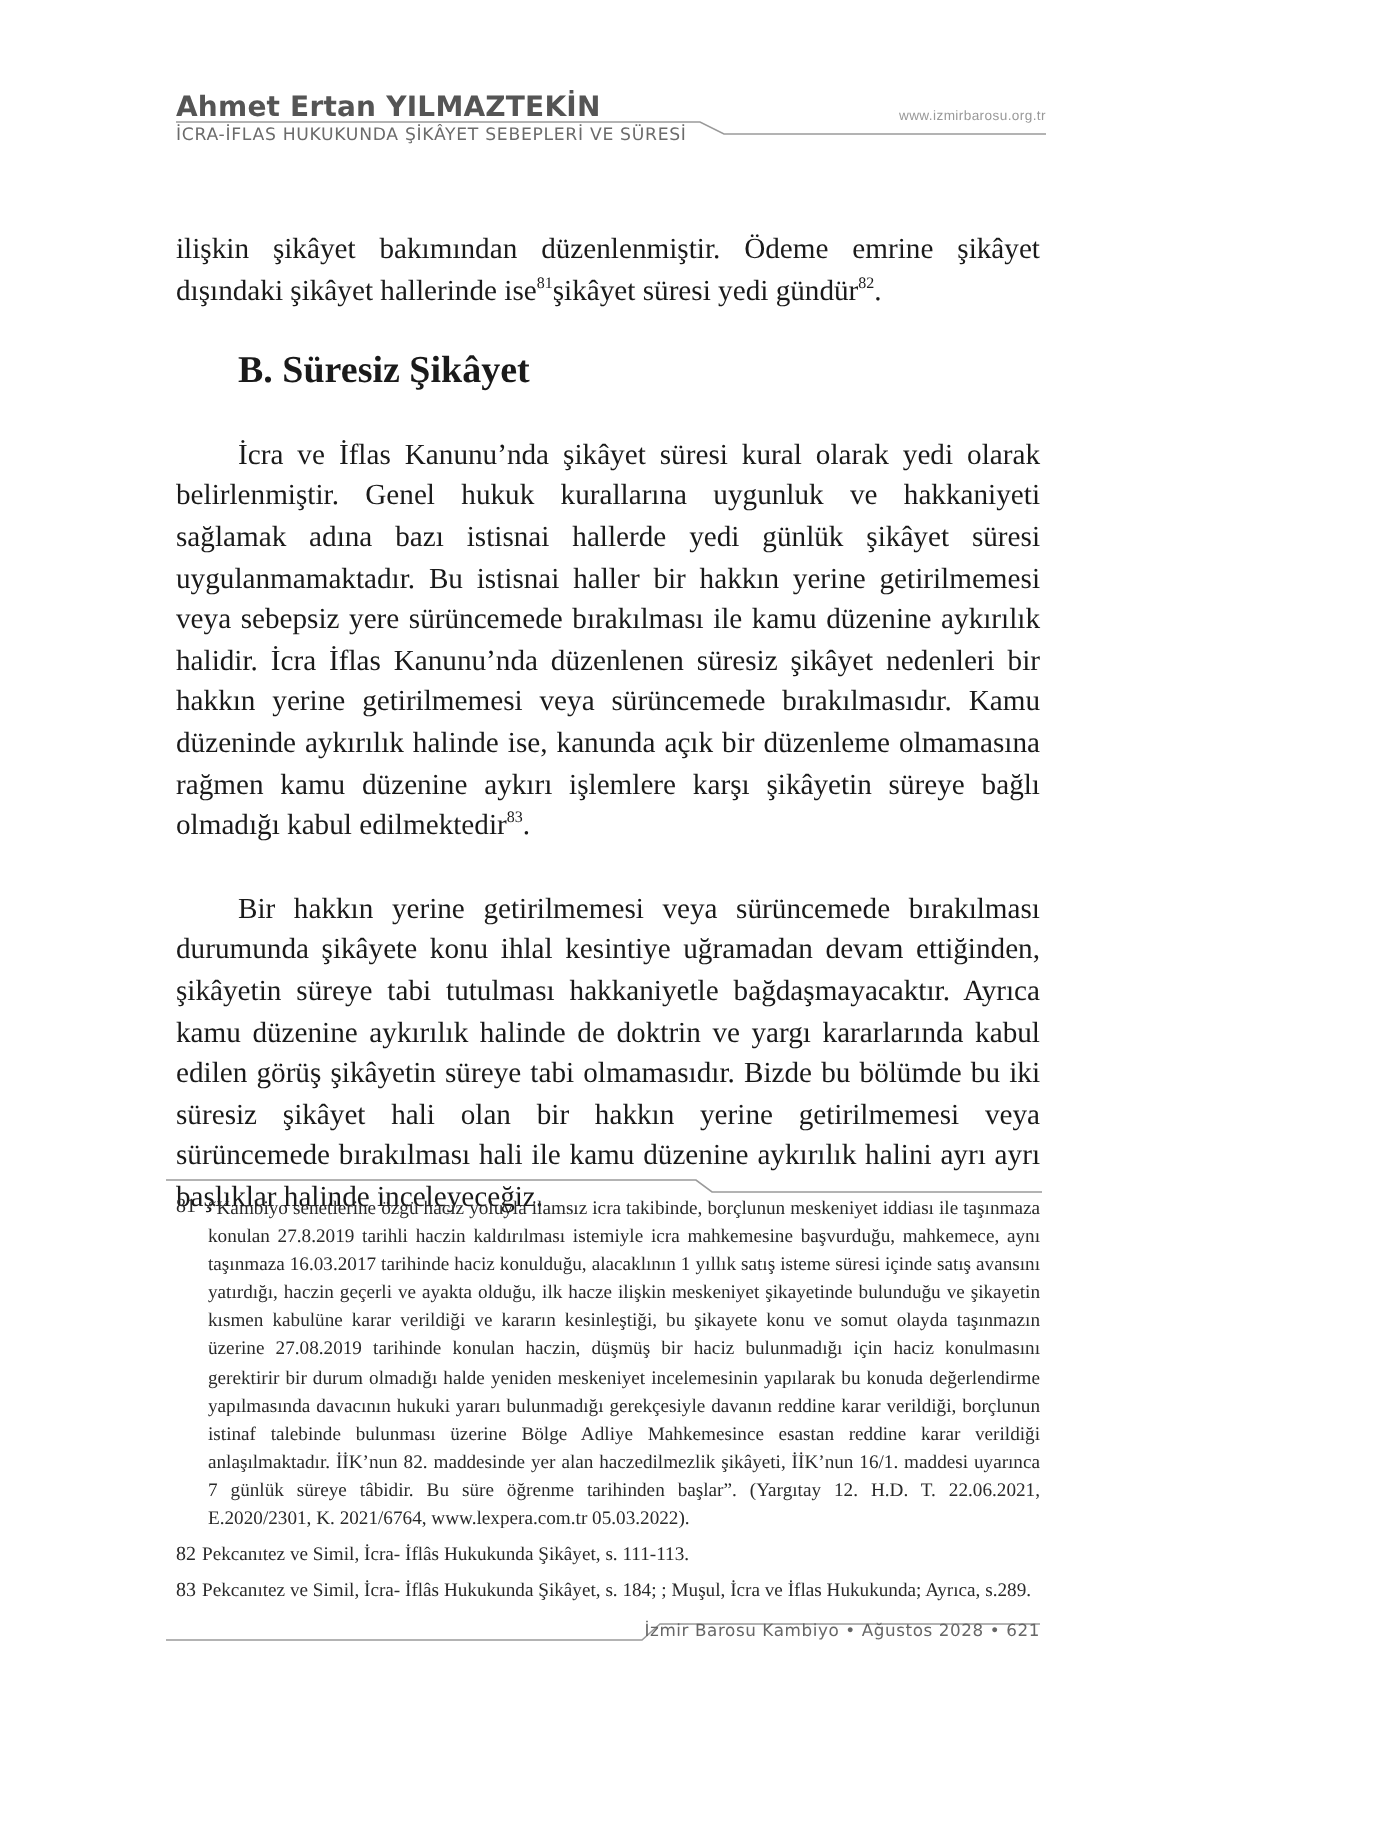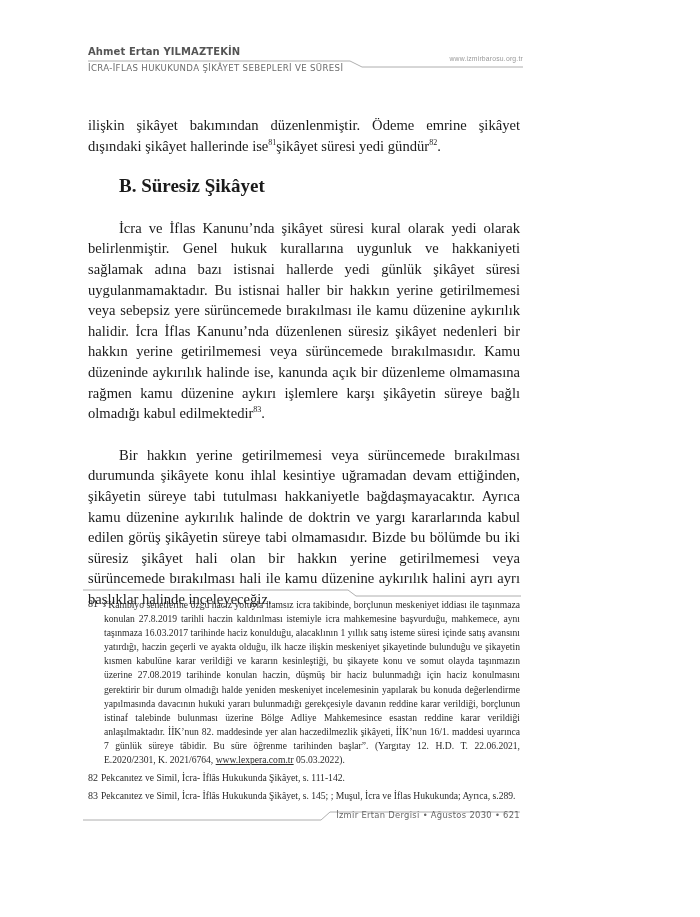--- a/index.html
+++ b/index.html
@@ -1,39 +1,39 @@
 <!DOCTYPE html>
 <html><head>
   <meta charset="utf-8">
   <style>
     html, body { margin: 0; padding: 0; }
     body {
       width: 700px; height: 917px; background: #ffffff; position: relative; overflow: hidden;
       font-family: "Liberation Serif", "DejaVu Serif", serif; color: #1a1a1a;
     }
     .header { position: absolute; left: 88px; top: 46px; width: 435px; height: 36px; }
-    .author { position: absolute; left: 0; top: 0; font-family: "DejaVu Sans", sans-serif; font-size: 10px; font-weight: bold; color: #555; letter-spacing: 0.1px; }
+    .author { position: absolute; left: 0; top: 0; font-family: "DejaVu Sans", sans-serif; font-size: 14px; font-weight: bold; color: #555; letter-spacing: 0.1px; }
     .running-title { position: absolute; left: 0; top: 17px; font-family: "DejaVu Sans", sans-serif; font-size: 8.6px; color: #6b6b6b; letter-spacing: 0.35px; white-space: nowrap; }
     .site { position: absolute; right: 0; top: 9px; font-family: Liberation Sans, sans-serif; font-size: 6.8px; color: #999; letter-spacing: 0.2px; }
     .header svg { position: absolute; left: 0; top: 0; }
 
     .body-text { position: absolute; left: 88px; top: 115px; width: 432px; font-size: 14.6px; line-height: 20.6px; text-align: justify; }
     .body-text p { margin: 0; }
     .indent { text-indent: 31px; }
     .section-heading { font-weight: bold; margin: 0; padding-left: 31px; font-size: 19px; }
     sup { font-size: 8px; line-height: 0; vertical-align: 6px; }
     .gap1 { height: 20px; }
     .gap2 { height: 21px; }
 
     .fn-sep { position: absolute; left: 83px; top: 589px; }
     .footnotes { position: absolute; left: 88px; top: 598px; width: 432px; font-size: 9.6px; line-height: 14.1px; color: #2a2a2a; }
     .fn { position: relative; padding-left: 16px; text-align: justify; margin-bottom: 4px; }
     .fn-num { position: absolute; left: 0; top: -1px; font-size: 10px; }
     .fn .title { }
-    .fn a { color: #2a2a2a; text-decoration: underline; }
+    .fn a { color: #2a2a2a; }
     .fn.short { padding-left: 0; text-indent: 0; }
     .fn.short .fn-num { position: static; margin-right: 3px; }
 
     .footer { position: absolute; left: 83px; top: 806px; width: 437px; height: 20px; }
     .footer svg { position: absolute; left: 0; top: 0; }
     .footer-text { position: absolute; right: 0; top: 4px; font-family: "DejaVu Sans", sans-serif; font-size: 8.4px; color: #666; letter-spacing: 0.3px; white-space: nowrap; }
   </style>
 </head>
 <body>
 
@@ -62,31 +62,31 @@
 <svg class="fn-sep" width="440" height="8">
   <polyline points="0,1 265,1 273,7 438,7" fill="none" stroke="#9a9a9a" stroke-width="0.8"></polyline>
 </svg>
 
 <div class="footnotes">
   <div class="fn">
     <span class="fn-num">81</span>
     <span>“Kambiyo senetlerine özgü haciz yoluyla ilamsız icra takibinde, borçlunun meskeniyet iddiası ile taşınmaza konulan 27.8.2019 tarihli haczin kaldırılması istemiyle icra mahkemesine başvurduğu, mahkemece, aynı taşınmaza 16.03.2017 tarihinde haciz konulduğu, alacaklının 1 yıllık satış isteme süresi içinde satış avansını yatırdığı, haczin geçerli ve ayakta olduğu, ilk hacze ilişkin meskeniyet şikayetinde bulunduğu ve şikayetin kısmen kabulüne karar verildiği ve kararın kesinleştiği, bu şikayete konu ve somut olayda taşınmazın üzerine 27.08.2019 tarihinde konulan haczin, düşmüş bir haciz bulunmadığı için haciz konulmasını gerektirir bir durum olmadığı halde yeniden meskeniyet incelemesinin yapılarak bu konuda değerlendirme yapılmasında davacının hukuki yararı bulunmadığı gerekçesiyle davanın reddine karar verildiği, borçlunun istinaf talebinde bulunması üzerine Bölge Adliye Mahkemesince esastan reddine karar verildiği anlaşılmaktadır. İİK’nun 82. maddesinde yer alan haczedilmezlik şikâyeti, İİK’nun 16/1. maddesi uyarınca 7 günlük süreye tâbidir. Bu süre öğrenme tarihinden başlar”. (Yargıtay 12. H.D. T. 22.06.2021, E.2020/2301, K. 2021/6764, </span><a>www.lexpera.com.tr</a><span> 05.03.2022).</span>
   </div>
   <div class="fn short">
-    <span class="fn-num">82</span><span>Pekcanıtez ve Simil, </span><span class="title">İcra- İflâs Hukukunda Şikâyet</span><span>, s. 111-142.</span>
+    <span class="fn-num">82</span><span>Pekcanıtez ve Simil, </span><span class="title">İcra- İflâs Hukukunda Şikâyet</span><span>, s. 111-113.</span>
   </div>
   <div class="fn short">
-    <span class="fn-num">83</span><span>Pekcanıtez ve Simil, </span><span class="title">İcra- İflâs Hukukunda Şikâyet</span><span>, s. 145; ; Muşul, </span><span class="title">İcra ve İflas Hukukunda; Ayrıca</span><span>, s.289.</span>
+    <span class="fn-num">83</span><span>Pekcanıtez ve Simil, </span><span class="title">İcra- İflâs Hukukunda Şikâyet</span><span>, s. 184; ; Muşul, </span><span class="title">İcra ve İflas Hukukunda; Ayrıca</span><span>, s.289.</span>
   </div>
 </div>
 
 <div class="footer">
   <svg width="437" height="20">
     <polyline points="0,14 238,14 247,6 437,6" fill="none" stroke="#9a9a9a" stroke-width="0.8"></polyline>
   </svg>
   <div class="footer-text">
-    <span>İzmir Ertan Dergisi</span>
+    <span>İzmir Barosu Kambiyo</span>
     <span>•</span>
-    <span>Ağustos 2030</span>
+    <span>Ağustos 2028</span>
     <span>•</span>
     <span>621</span>
   </div>
 </div>
 
 </body></html>

